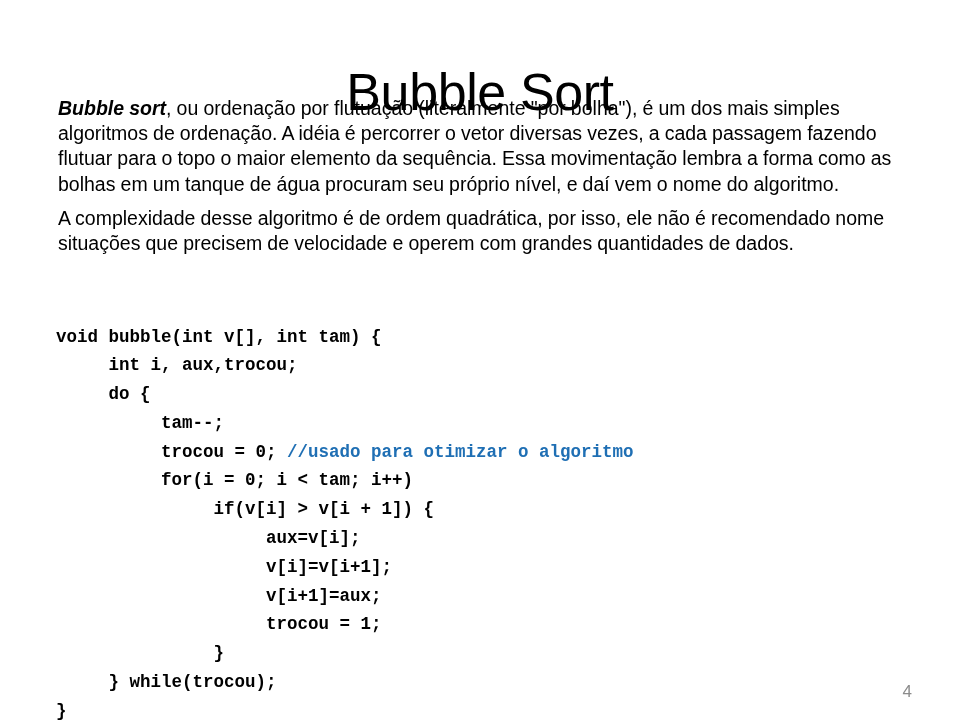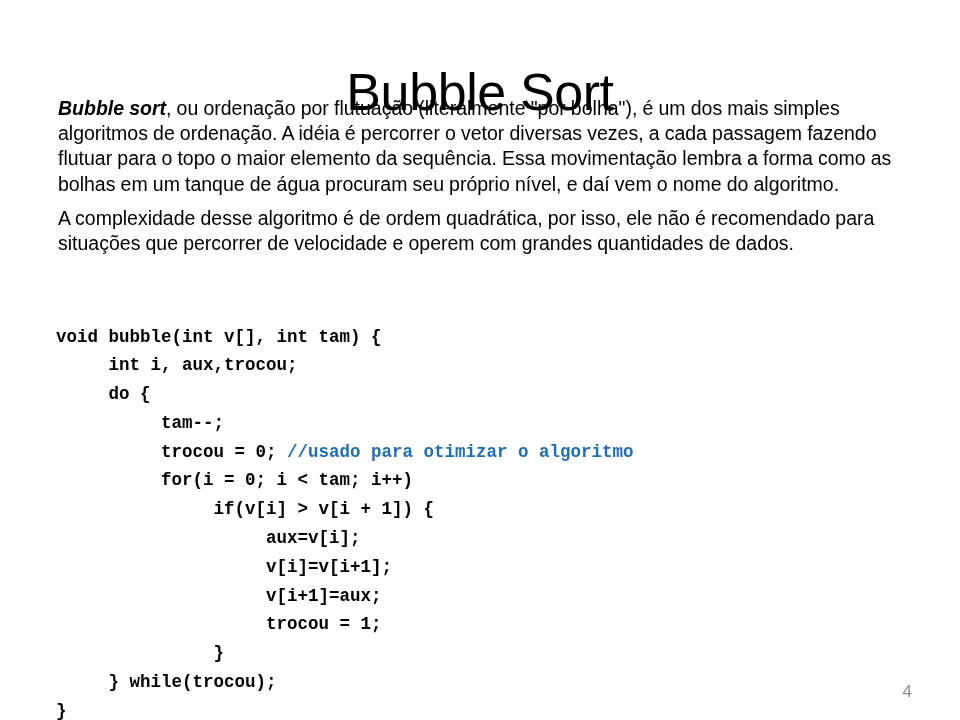--- a/index.html
+++ b/index.html
@@ -92,21 +92,21 @@
 <body style="background: rgb(255, 255, 255);">
 
 <div id="slide">
 
   <h1 id="slide-title">Bubble Sort</h1>
 
   <div id="body-text">
 
     <p class="para"><span class="emph">Bubble sort</span><span>, ou ordenação por flutuação (literalmente "por bolha"), é um dos mais simples algoritmos de ordenação. A idéia é percorrer o vetor diversas vezes, a cada passagem fazendo flutuar para o topo o maior elemento da sequência. Essa movimentação lembra a forma como as bolhas em um tanque de água procuram seu próprio nível, e daí vem o nome do algoritmo.</span></p>
 
-    <p class="para">A complexidade desse algoritmo é de ordem quadrática, por isso, ele não é recomendado para situações que percorrer de velocidade e operem com  grandes quantidades de dados.</p>
+    <p class="para">A complexidade desse algoritmo é de ordem quadrática, por isso, ele não é recomendado nome situações que precisem de velocidade e operem com  grandes quantidades de dados.</p>
 
   </div>
 
   <pre id="code-block"><div class="code-line"><span>void bubble(int v[], int tam) {</span></div><div class="code-line"><span>     int i, aux,trocou;</span></div><div class="code-line"><span>     do {</span></div><div class="code-line"><span>          tam--;</span></div><div class="code-line"><span>          trocou = 0; </span><span class="code-comment" style="color: rgb(31, 111, 180);">//usado para otimizar o algoritmo</span></div><div class="code-line"><span>          for(i = 0; i &lt; tam; i++)</span></div><div class="code-line"><span>               if(v[i] &gt; v[i + 1]) {</span></div><div class="code-line"><span>                    aux=v[i];</span></div><div class="code-line"><span>                    v[i]=v[i+1];</span></div><div class="code-line"><span>                    v[i+1]=aux;</span></div><div class="code-line"><span>                    trocou = 1;</span></div><div class="code-line"><span>               }</span></div><div class="code-line"><span>     } while(trocou);</span></div><div class="code-line"><span>}</span></div></pre>
 
   <div id="page-number" style="color: rgb(140, 140, 140);">4</div>
 
 </div>
 
 </body></html>

